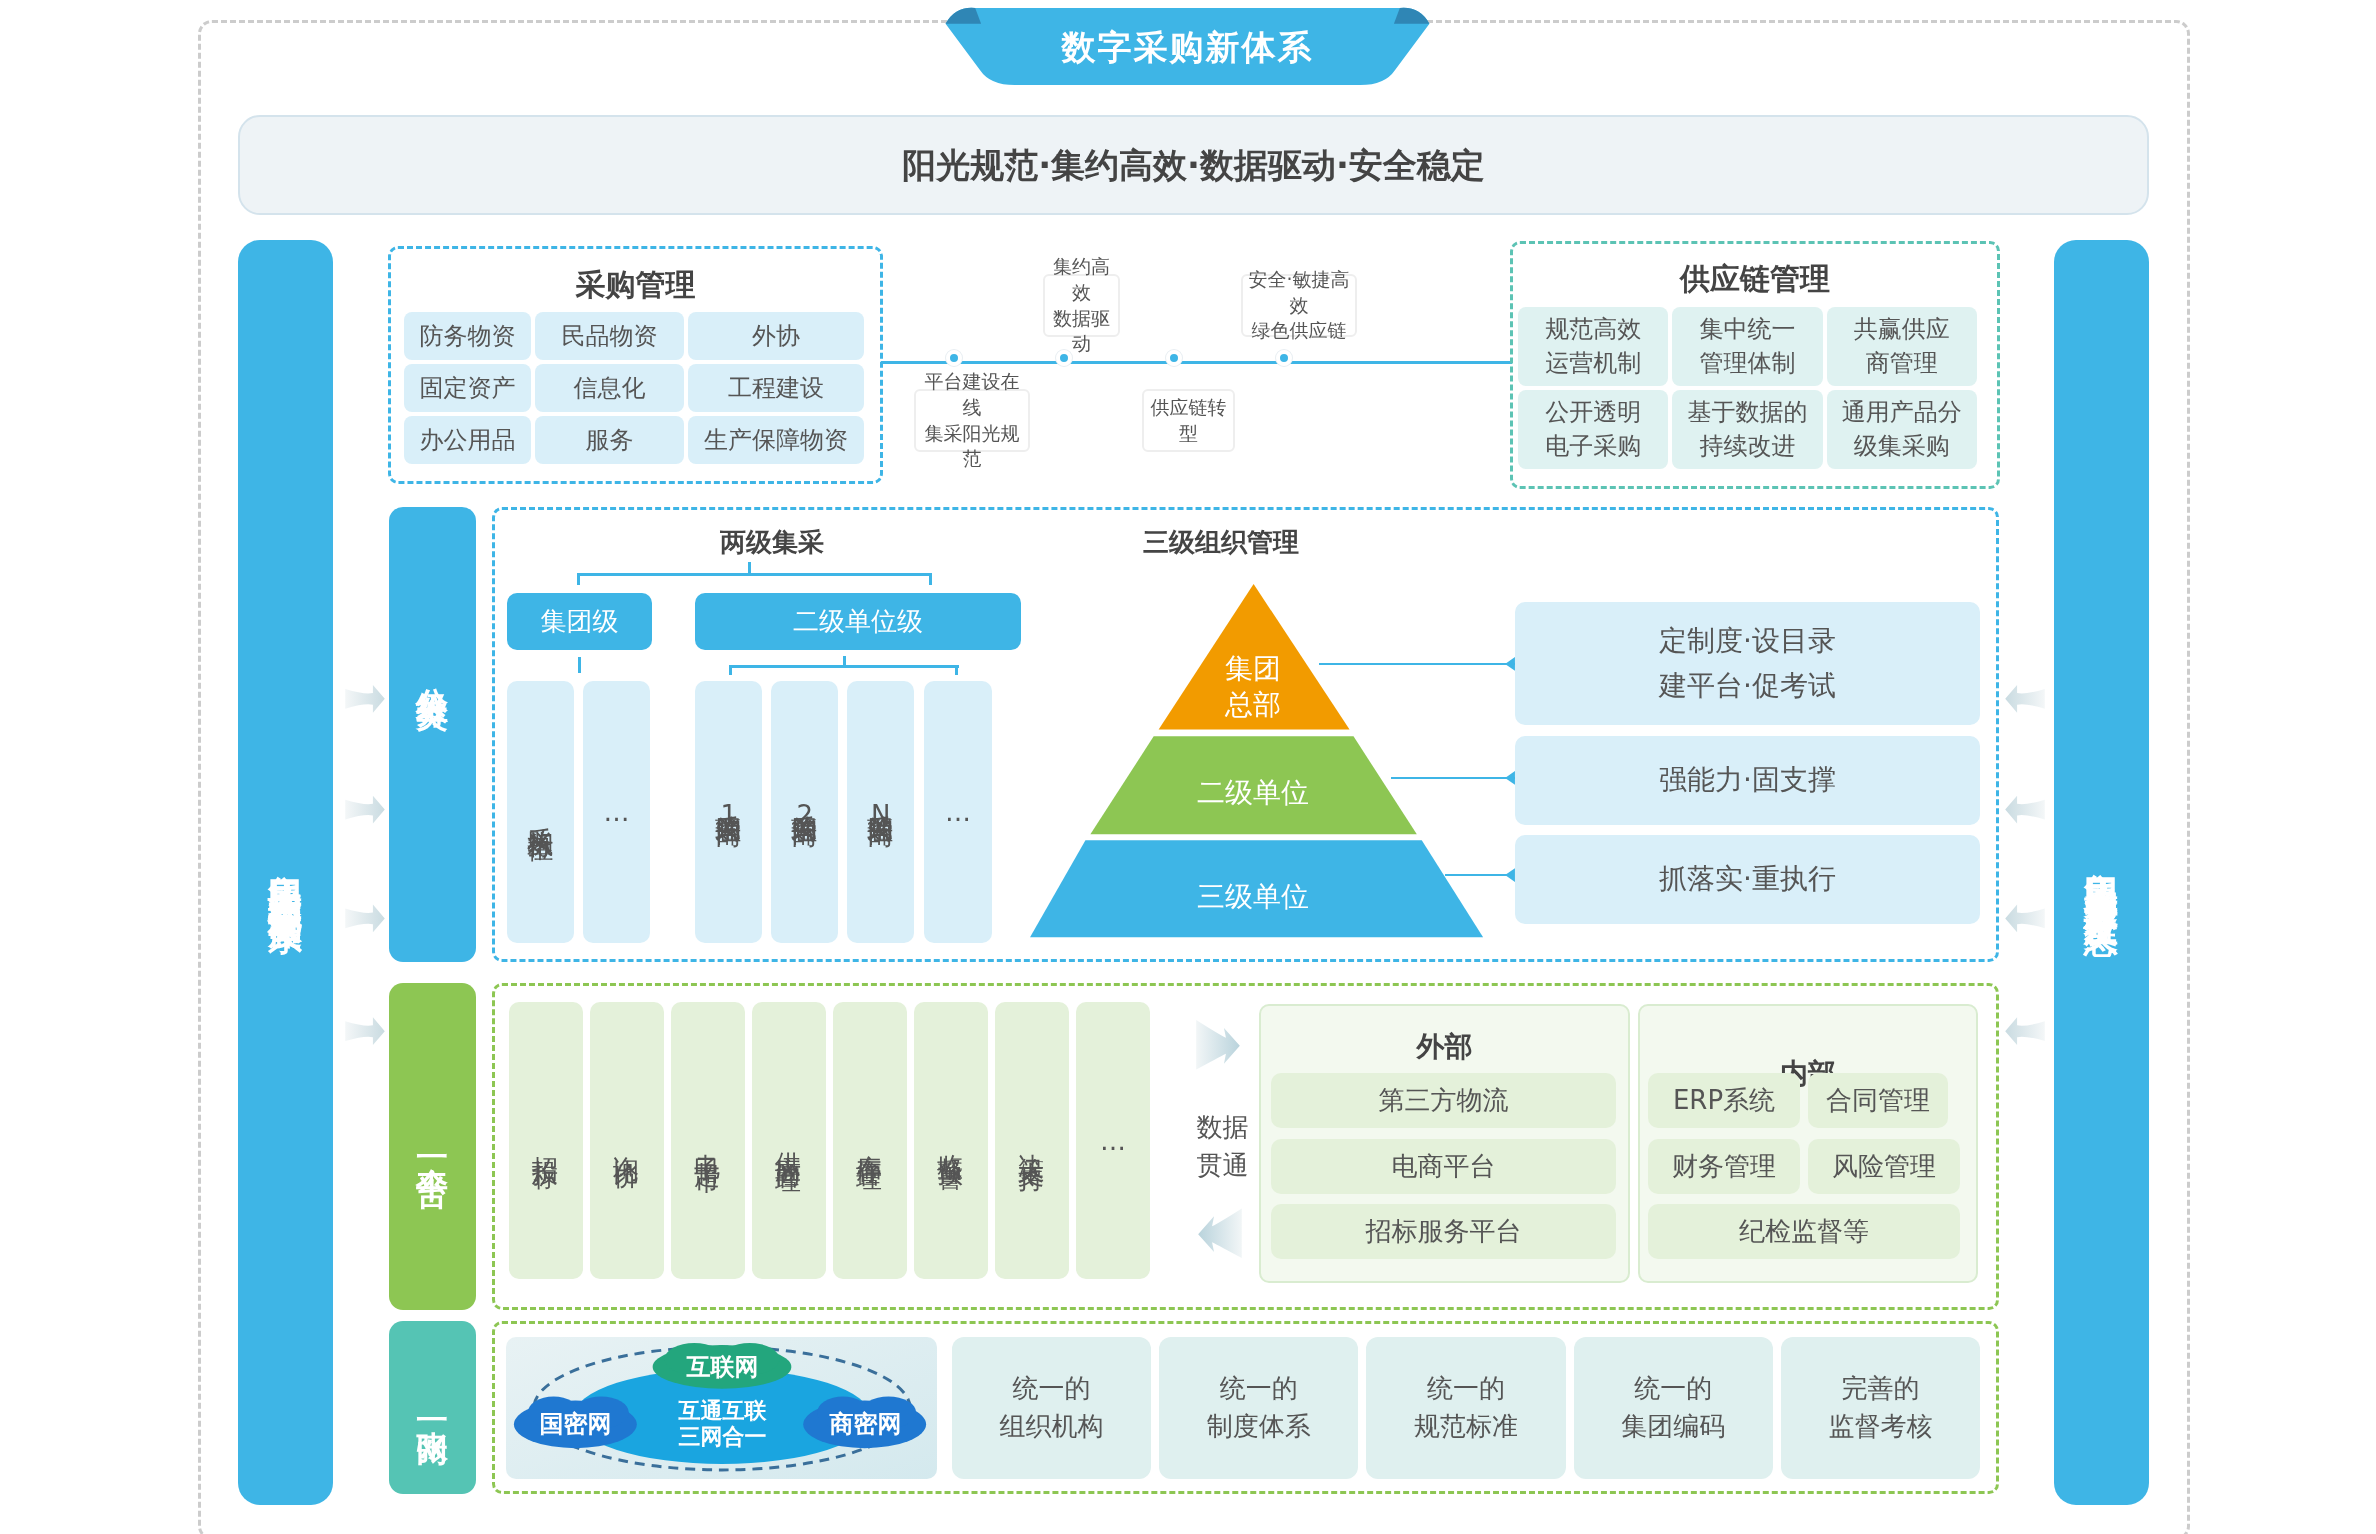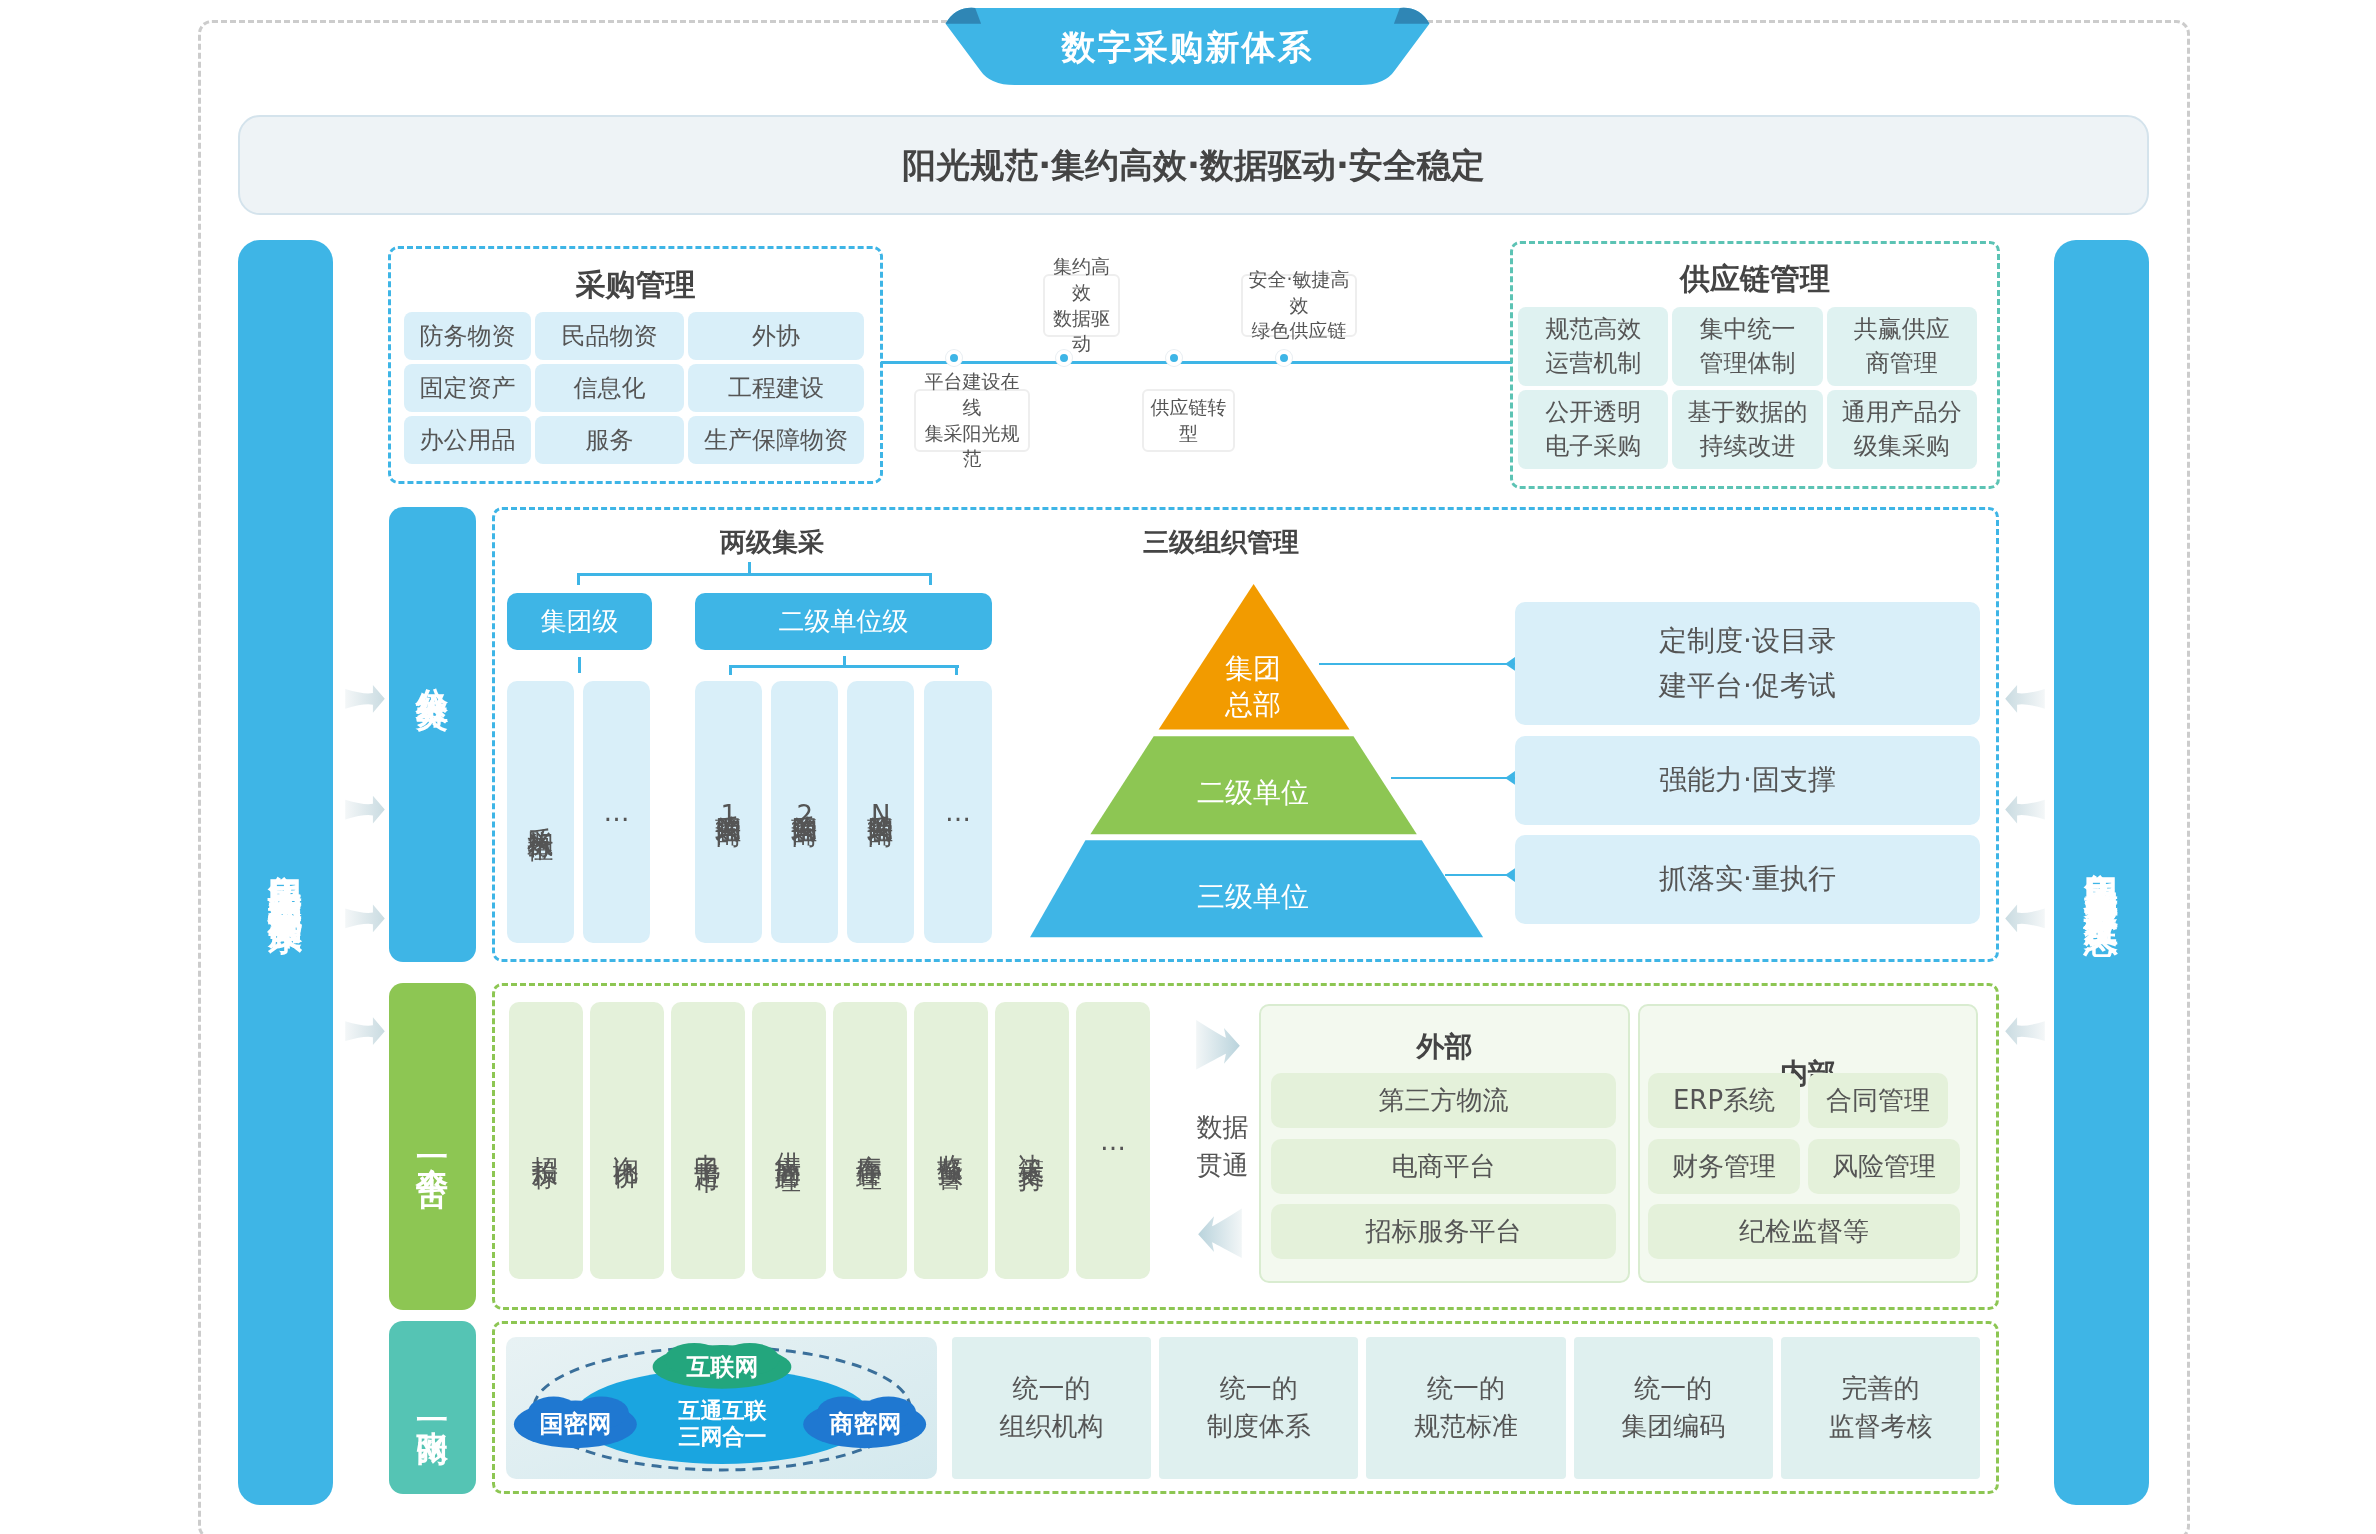--- a/index.html
+++ b/index.html
@@ -30,21 +30,21 @@
                text-align:center; line-height:1.35; display:flex; align-items:center; justify-content:center; }
   .dot { width:16px; height:16px; border-radius:50%; background:#3eb5e6; border:4px solid #fff; box-shadow:0 0 0 1px #e8eef2; }
   .hline { background:#3eb5e6; height:3px; }
   .vline { background:#3eb5e6; width:3px; }
   .level-btn { background:#3eb5e6; border-radius:10px; color:#fff; font-size:26px; display:flex; align-items:center; justify-content:center; }
   .col-cell { background:#d9eff9; border-radius:10px; display:flex; align-items:center; justify-content:center; font-size:26px; color:#555; }
   .col-cell .vtext { letter-spacing:2px; line-height:1.1; }
   .duty { background:#d9eff9; border-radius:10px; font-size:28px; color:#555; text-align:center; display:flex;
           align-items:center; justify-content:center; line-height:1.6; }
   .sub-box { background:#f3f9ef; border:2px solid #d9ecd0; border-radius:10px; }
-  .net-cell { background:#dff0ef; border-radius:4px; display:flex; align-items:center; justify-content:center;
+  .net-cell { background:#dff0ef; border-radius:12px; display:flex; align-items:center; justify-content:center;
               font-size:26px; color:#555; text-align:center; line-height:1.45; }
   .pyr-label { color:#fff; font-size:28px; text-align:center; line-height:1.3; }
 </style>
 </head>
 <body>
 
 <div class="abs outer"></div>
 
 <svg class="abs title-tab" viewBox="0 0 490 80" style="left:945px;top:6px;width:485px;height:79px;">
   <path d="M0,18 Q10,0 30,2 L460,2 Q480,0 490,18 L455,65 Q445,80 420,80 L70,80 Q45,80 35,65 Z" fill="#3eb5e6"></path>
@@ -155,21 +155,21 @@
 </div>
 <div class="abs dash-blue" style="left:492px;top:507px;width:1507px;height:455px;"></div>
 
 <div class="abs" style="left:693px;top:525px;width:158px;font-size:26px;font-weight:bold;color:#444;text-align:center;">两级集采</div>
 <div class="abs vline" style="left:748px;top:562px;height:12px;"></div>
 <div class="abs hline" style="left:577px;top:573px;width:353px;"></div>
 <div class="abs vline" style="left:577px;top:573px;height:12px;"></div>
 <div class="abs vline" style="left:929px;top:573px;height:12px;"></div>
 
 <div class="abs level-btn" style="left:507px;top:593px;width:145px;height:57px;">集团级</div>
-<div class="abs level-btn" style="left:695px;top:593px;width:297px;height:57px;">二级单位级</div>
+<div class="abs level-btn" style="left:695px;top:593px;width:326px;height:57px;">二级单位级</div>
 
 <div class="abs vline" style="left:578px;top:657px;height:16px;"></div>
 <div class="abs vline" style="left:843px;top:656px;height:10px;"></div>
 <div class="abs hline" style="left:729px;top:665px;width:230px;"></div>
 <div class="abs vline" style="left:729px;top:665px;height:10px;"></div>
 <div class="abs vline" style="left:955px;top:665px;height:10px;"></div>
 
 <div class="abs col-cell" style="left:507px;top:681px;width:67px;height:262px;">
   <span class="vtext">采购执行单位</span>
   </div>

